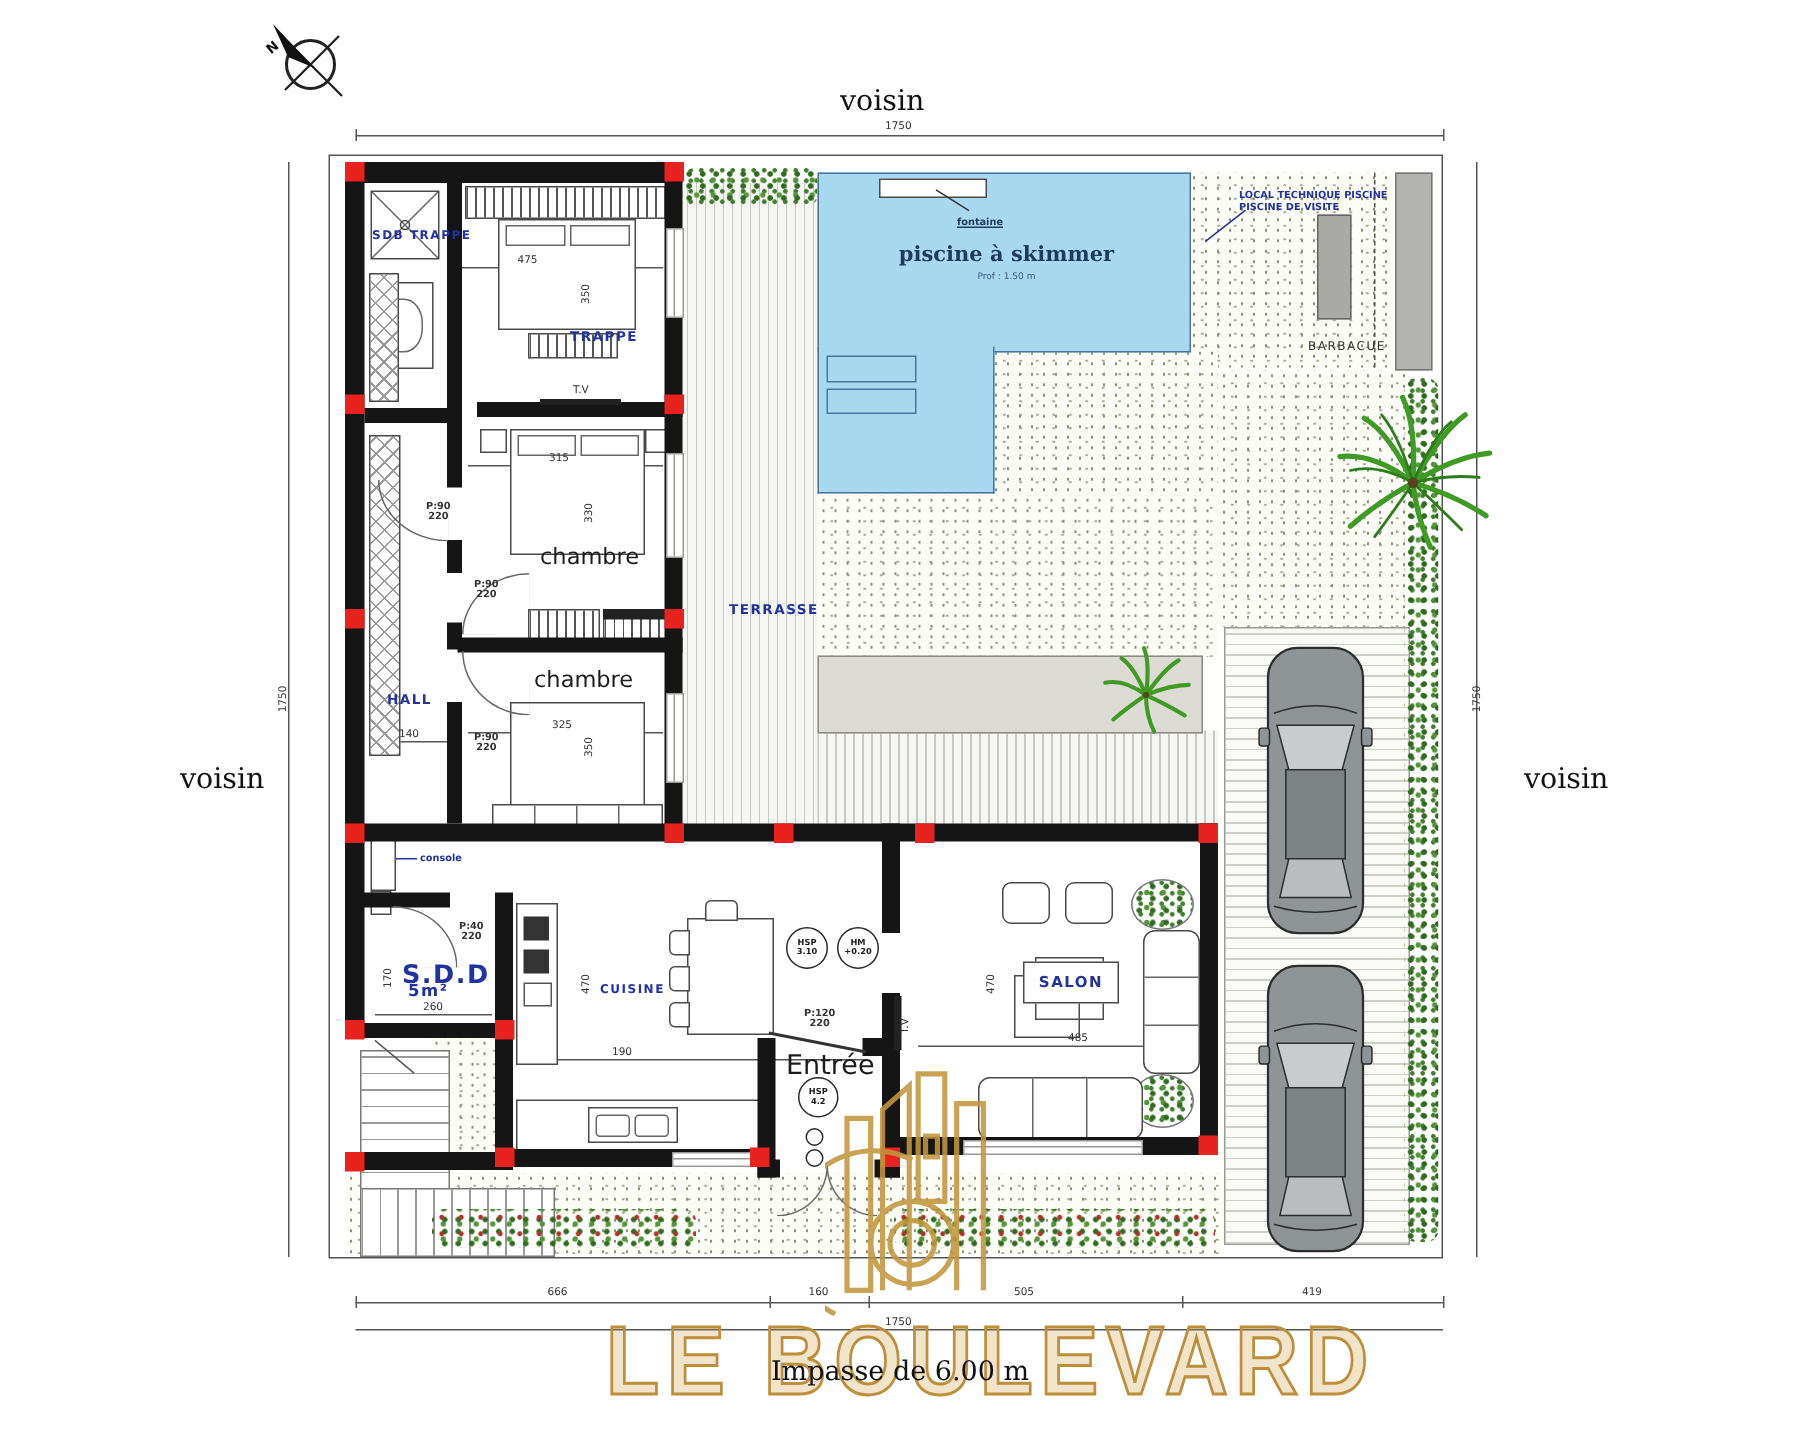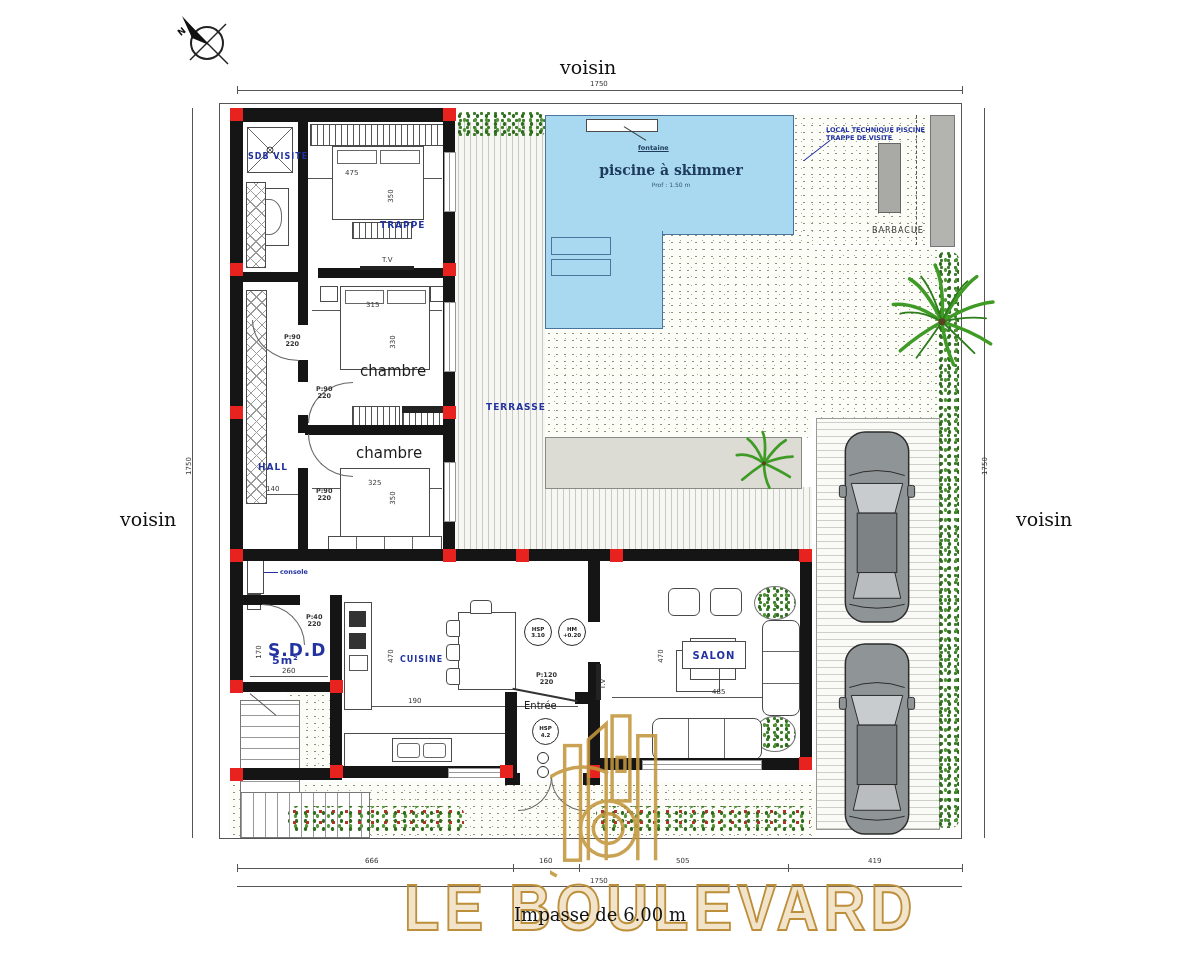--- a/index.html
+++ b/index.html
@@ -104,21 +104,21 @@
   <div class="pool" style="left:545px;top:231px;width:116px;height:97px;border-top:none"></div>
   <div class="abs" style="left:551px;top:237px;width:58px;height:16px;border:1px solid #49759c;z-index:4"></div>
   <div class="abs" style="left:551px;top:259px;width:58px;height:15px;border:1px solid #49759c;z-index:4"></div>
   <div class="f" style="left:586px;top:119px;width:70px;height:11px"></div>
   <div class="leader" style="left:622px;top:133px;width:26px;height:1px;transform:rotate(32deg);background:#333"></div>
   <div class="lt" style="left:638px;top:144px;color:#1e3a5c;text-decoration:underline">fontaine</div>
   <div class="abs serif" style="left:566px;top:162px;width:210px;text-align:center;font-weight:bold;font-size:14px;color:#1e3a5c;z-index:7">piscine à skimmer</div>
   <div class="abs" style="left:566px;top:181px;width:210px;text-align:center;font-size:6px;color:#35577a;z-index:7">Prof : 1.50 m</div>
 
   <div class="lt" style="left:826px;top:126px">LOCAL TECHNIQUE PISCINE</div>
-  <div class="lt" style="left:826px;top:134px">TRAPPE DE VISITE</div>
+  <div class="lt" style="left:826px;top:134px">PISCINE DE VISITE</div>
   <div class="leader" style="left:800px;top:150px;width:34px;height:1px;transform:rotate(-38deg)"></div>
 
   <div class="abs" style="left:916px;top:115px;width:1px;height:130px;border-left:1px dashed #555;z-index:3"></div>
   <div class="abs" style="left:930px;top:115px;width:23px;height:130px;background:#b3b3b0;border:1px solid #777;z-index:3"></div>
   <div class="abs" style="left:878px;top:143px;width:21px;height:68px;background:#a9a9a6;border:1px solid #666;z-index:4"></div>
   <div class="abs" style="left:872px;top:226px;font-size:8px;letter-spacing:1px;color:#333;z-index:7">BARBACUE</div>
 
   <div class="abs" style="left:884px;top:258px;width:116px;height:116px;z-index:7">
     <svg width="116" height="116" viewBox="0 0 100 100">
       <g stroke="#3f9b25" stroke-width="3" fill="none" stroke-linecap="round">
@@ -222,21 +222,21 @@
   <div class="f" style="left:247px;top:127px;width:44px;height:44px">
     <svg width="44" height="44" viewBox="0 0 44 44">
         <line x1="0" y1="0" x2="44" y2="44" stroke="#666"></line>
         <line x1="44" y1="0" x2="0" y2="44" stroke="#666"></line>
         <circle cx="22" cy="22" r="3" fill="none" stroke="#444"></circle>
       </svg>
   </div>
   <div class="f" style="left:247px;top:188px;width:40px;height:56px">
     <div class="abs" style="left:6px;top:10px;width:26px;height:34px;border:1px solid #666;border-radius:45%"></div>
   </div>
-  <div class="lb" style="left:248px;top:152px;font-size:8px">SDB VISITE</div>
+  <div class="lb" style="left:248px;top:152px;font-size:8px">SDB TRAPPE</div>
 
   <div class="comb" style="left:310px;top:124px;width:132px;height:20px"></div>
   <div class="f" style="left:332px;top:146px;width:90px;height:72px">
     <div class="abs" style="left:4px;top:3px;width:38px;height:12px;border:1px solid #666"></div>
     <div class="abs" style="left:47px;top:3px;width:38px;height:12px;border:1px solid #666"></div>
   </div>
   <div class="comb" style="left:352px;top:222px;width:58px;height:15px"></div>
   <div class="dimline" style="left:308px;top:178px;width:134px;height:1px"></div>
   <div class="ld" style="left:345px;top:169px">475</div>
   <div class="ld rot" style="left:384px;top:192px">350</div>
@@ -332,21 +332,21 @@
   </div>
   <div class="badge" style="left:558px;top:618px;width:26px;height:26px">
     <span>HM</span>
       <span>+0.20</span>
   </div>
 
   <div class="lt" style="left:536px;top:672px;color:#333;text-align:center;line-height:1">
     <span>P:120</span><br><span>220</span>
   </div>
   <div class="abs" style="left:512px;top:694px;width:66px;height:2px;background:#333;transform:rotate(11deg);z-index:6"></div>
-  <div class="lh" style="left:524px;top:700px;font-size:10px">Entrée</div>
+  <div class="lh" style="left:524px;top:700px;font-size:18px">Entrée</div>
   <div class="badge" style="left:532px;top:718px;width:25px;height:25px">
     <span>HSP</span>
       <span>4.2</span>
   </div>
   <div class="badge" style="left:537px;top:752px;width:10px;height:10px;font-size:4px"></div>
   <div class="badge" style="left:537px;top:766px;width:10px;height:10px;font-size:4px"></div>
 
   <div class="door" style="left:518px;top:777px;width:33px;height:33px;border-radius:0 0 100% 0;border-top:none;border-left:none"></div>
   <div class="door" style="left:551px;top:777px;width:33px;height:33px;border-radius:0 0 0 100%;border-top:none;border-right:none"></div>
 

